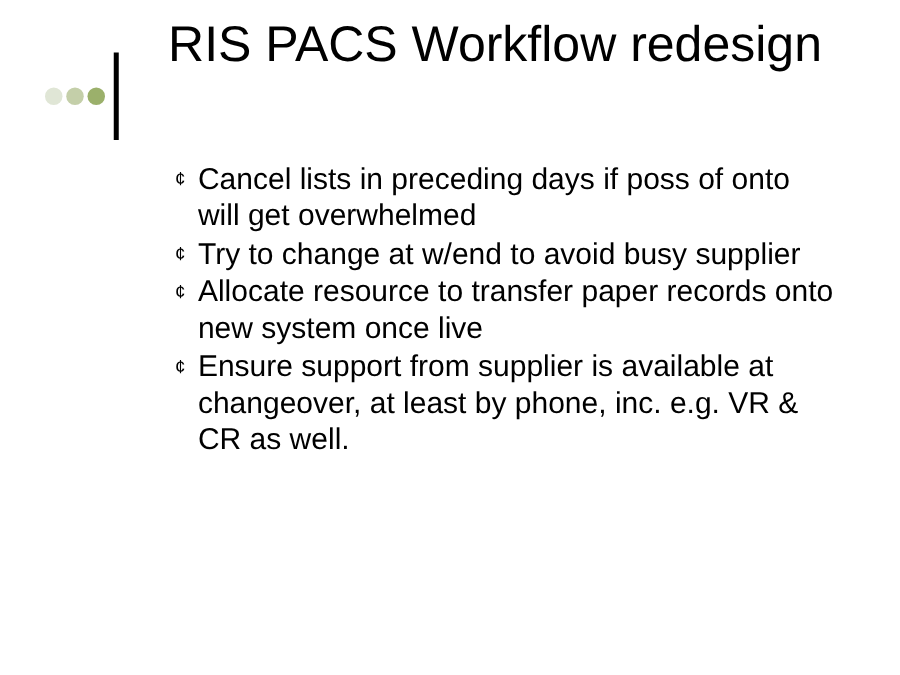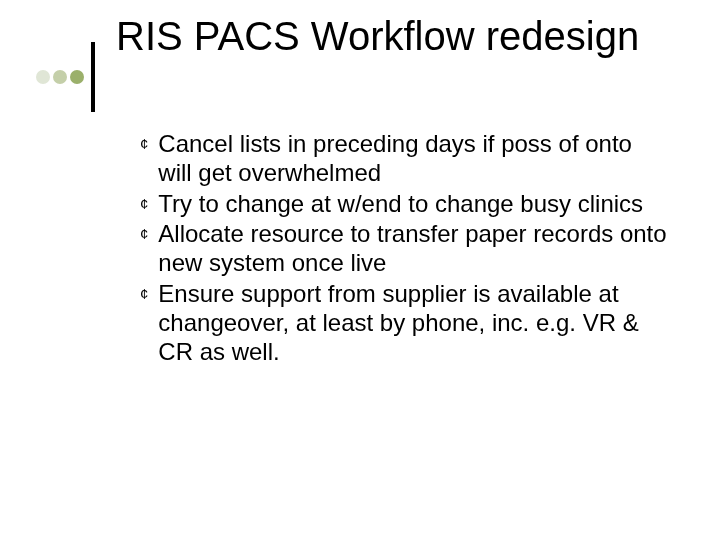--- a/index.html
+++ b/index.html
@@ -42,20 +42,21 @@
   }
   .title {
     position: absolute;
     left: 116px;
     top: 14px;
     width: 560px;
     font-size: 40px;
     line-height: 1.1;
     font-weight: normal;
     letter-spacing: 0px;
+    text-align: center;
   }
   .body {
     position: absolute;
     left: 140px;
     top: 130px;
     width: 530px;
     font-size: 24px;
     line-height: 1.2;
   }
   .item {
@@ -87,21 +88,21 @@
 
   <div class="title">RIS PACS Workflow redesign</div>
 
   <div class="body">
     <div class="item">
       <span class="bullet">¢</span>
       <span class="text">Cancel lists in preceding days if poss of onto will get overwhelmed</span>
     </div>
     <div class="item">
       <span class="bullet">¢</span>
-      <span class="text">Try to change at w/end to change busy clinics</span>
+      <span class="text">Try to change at w/end to avoid busy supplier</span>
     </div>
     <div class="item">
       <span class="bullet">¢</span>
       <span class="text">Allocate resource to transfer paper records onto new system once live</span>
     </div>
     <div class="item">
       <span class="bullet">¢</span>
       <span class="text">Ensure support from supplier is available at changeover, at least by phone, inc. e.g. VR &amp; CR as well.</span>
     </div>
   </div>

